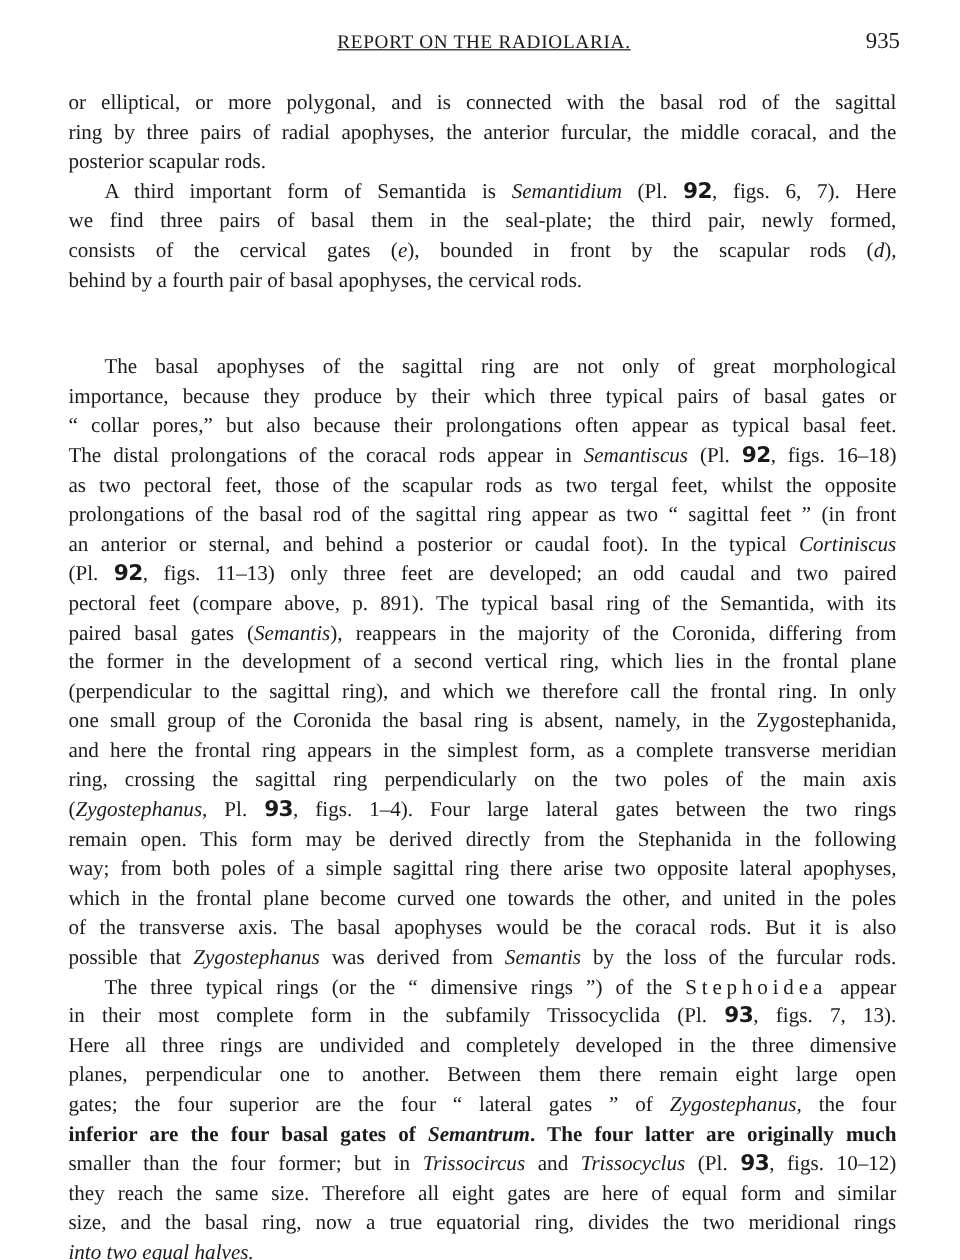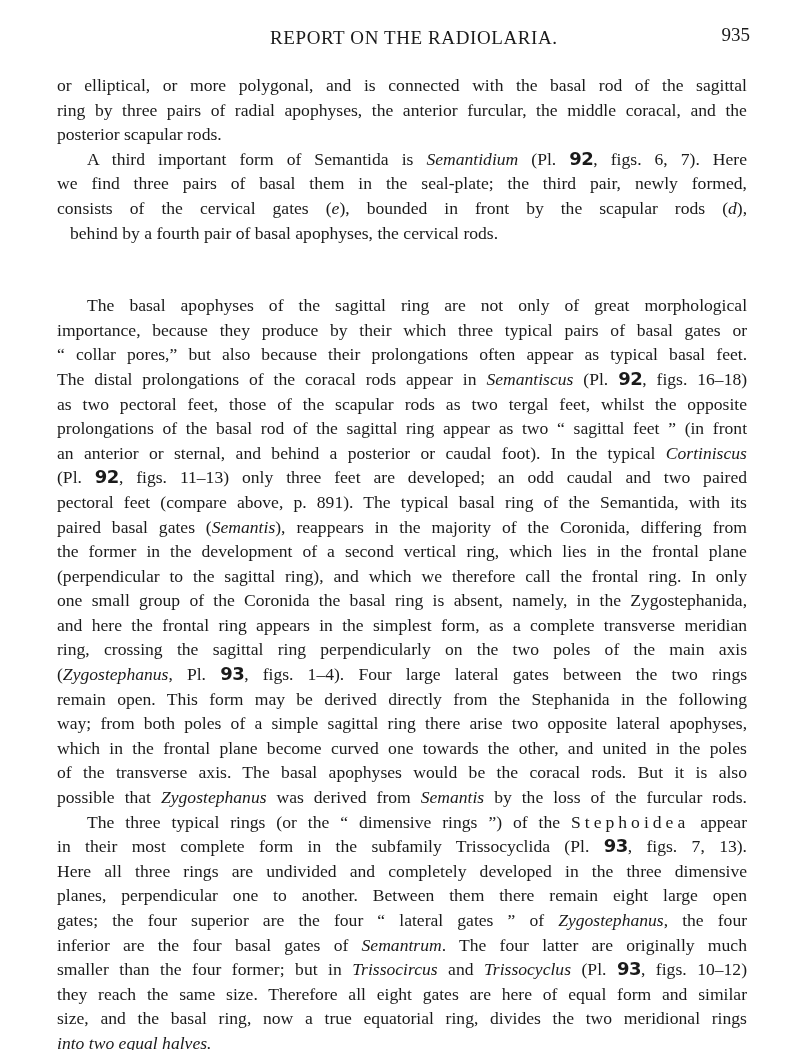--- a/index.html
+++ b/index.html
@@ -1,19 +1,19 @@
 <!DOCTYPE html>
 <html><head>
 <meta charset="utf-8">
 <style>
   html, body { margin: 0; padding: 0; background: #ffffff; }
   body { width: 800px; height: 1050px; position: relative; overflow: hidden; color: #1a1a1a;
          font-family: "Liberation Serif", "DejaVu Serif", serif; }
   .header { position: absolute; top: 24px; left: 0; width: 800px; height: 24px; }
-  .running-title { position: absolute; left: 270px; top: 3px; font-size: 19px; letter-spacing: 0.6px; }
+  .running-title { position: absolute; left: 281px; top: 3px; font-size: 16px; letter-spacing: 0.6px; text-decoration: underline; }
   .page-number { position: absolute; right: 50px; top: 0px; font-size: 19px; }
   .body { position: absolute; left: 57px; top: 73px; width: 690px; }
   .line { display: block; height: 24.6px; line-height: 24.6px; font-size: 17.6px;
           text-align: justify; text-align-last: justify; white-space: nowrap; overflow: visible; }
   .line.last { text-align-last: left; }
   .line.indent { padding-left: 30px; }
   .line span { white-space: pre; }
   .it { font-style: italic; }
   .pl { font-family: "DejaVu Sans", sans-serif; font-size: 18px; font-weight: bold; letter-spacing: -0.5px; }
   .sp { letter-spacing: 4px; }
@@ -26,21 +26,21 @@
   <span class="page-number">935</span>
 </div>
 
 <div class="body" id="body-text">
     <div class="line" style="white-space: normal; overflow: hidden;"><span>or</span> <span>elliptical,</span> <span>or</span> <span>more</span> <span>polygonal,</span> <span>and</span> <span>is</span> <span>connected</span> <span>with</span> <span>the</span> <span>basal</span> <span>rod</span> <span>of</span> <span>the</span> <span>sagittal</span></div>
     <div class="line" style="white-space: normal; overflow: hidden;"><span>ring</span> <span>by</span> <span>three</span> <span>pairs</span> <span>of</span> <span>radial</span> <span>apophyses,</span> <span>the</span> <span>anterior</span> <span>furcular,</span> <span>the</span> <span>middle</span> <span>coracal,</span> <span>and</span> <span>the</span></div>
     <div class="line last" style="white-space: normal; overflow: hidden;"><span>posterior</span> <span>scapular</span> <span>rods.</span></div>
     <div class="line indent" style="white-space: normal; overflow: hidden;"><span>A</span> <span>third</span> <span>important</span> <span>form</span> <span>of</span> <span>Semantida</span> <span>is</span> <span class="it">Semantidium</span> <span>(Pl.</span> <span class="pl">92</span><span>,</span> <span>figs.</span> <span>6,</span> <span>7).</span> <span>Here</span></div>
     <div class="line" style="white-space: normal; overflow: hidden;"><span>we</span> <span>find</span> <span>three</span> <span>pairs</span> <span>of</span> <span>basal</span> <span>them</span> <span>in</span> <span>the</span> <span>seal-plate;</span> <span>the</span> <span>third</span> <span>pair,</span> <span>newly</span> <span>formed,</span></div>
     <div class="line" style="white-space: normal; overflow: hidden;"><span>consists</span> <span>of</span> <span>the</span> <span>cervical</span> <span>gates</span> <span>(</span><span class="it">e</span><span>),</span> <span>bounded</span> <span>in</span> <span>front</span> <span>by</span> <span>the</span> <span>scapular</span> <span>rods</span> <span>(</span><span class="it">d</span><span>),</span></div>
-    <div class="line last" style="white-space: normal; overflow: hidden; margin-left: 13px;"><span>behind</span> <span>by</span> <span>a</span> <span>fourth</span> <span>pair</span> <span>of</span> <span>basal</span> <span>apophyses,</span> <span>the</span> <span>cervical</span> <span>rods.</span></div>
+    <div class="line last" style="white-space: normal; overflow: hidden;"><span>behind</span> <span>by</span> <span>a</span> <span>fourth</span> <span>pair</span> <span>of</span> <span>basal</span> <span>apophyses,</span> <span>the</span> <span>cervical</span> <span>rods.</span></div>
     <div class="line indent" style="white-space: normal; overflow: hidden; margin-top: 48px;"><span>The</span> <span>basal</span> <span>apophyses</span> <span>of</span> <span>the</span> <span>sagittal</span> <span>ring</span> <span>are</span> <span>not</span> <span>only</span> <span>of</span> <span>great</span> <span>morphological</span></div>
     <div class="line" style="white-space: normal; overflow: hidden;"><span>importance,</span> <span>because</span> <span>they</span> <span>produce</span> <span>by</span> <span>their</span> <span>which</span> <span>three</span> <span>typical</span> <span>pairs</span> <span>of</span> <span>basal</span> <span>gates</span> <span>or</span></div>
     <div class="line" style="white-space: normal; overflow: hidden;"><span>“</span> <span>collar</span> <span>pores,”</span> <span>but</span> <span>also</span> <span>because</span> <span>their</span> <span>prolongations</span> <span>often</span> <span>appear</span> <span>as</span> <span>typical</span> <span>basal</span> <span>feet.</span></div>
     <div class="line" style="white-space: normal; overflow: hidden;"><span>The</span> <span>distal</span> <span>prolongations</span> <span>of</span> <span>the</span> <span>coracal</span> <span>rods</span> <span>appear</span> <span>in</span> <span class="it">Semantiscus</span> <span>(Pl.</span> <span class="pl">92</span><span>,</span> <span>figs.</span> <span>16–18)</span></div>
     <div class="line" style="white-space: normal; overflow: hidden;"><span>as</span> <span>two</span> <span>pectoral</span> <span>feet,</span> <span>those</span> <span>of</span> <span>the</span> <span>scapular</span> <span>rods</span> <span>as</span> <span>two</span> <span>tergal</span> <span>feet,</span> <span>whilst</span> <span>the</span> <span>opposite</span></div>
     <div class="line" style="white-space: normal; overflow: hidden;"><span>prolongations</span> <span>of</span> <span>the</span> <span>basal</span> <span>rod</span> <span>of</span> <span>the</span> <span>sagittal</span> <span>ring</span> <span>appear</span> <span>as</span> <span>two</span> <span>“</span> <span>sagittal</span> <span>feet</span> <span>”</span> <span>(in</span> <span>front</span></div>
     <div class="line" style="white-space: normal; overflow: hidden;"><span>an</span> <span>anterior</span> <span>or</span> <span>sternal,</span> <span>and</span> <span>behind</span> <span>a</span> <span>posterior</span> <span>or</span> <span>caudal</span> <span>foot).</span> <span>In</span> <span>the</span> <span>typical</span> <span class="it">Cortiniscus</span></div>
     <div class="line" style="white-space: normal; overflow: hidden;"><span>(Pl.</span> <span class="pl">92</span><span>,</span> <span>figs.</span> <span>11–13)</span> <span>only</span> <span>three</span> <span>feet</span> <span>are</span> <span>developed;</span> <span>an</span> <span>odd</span> <span>caudal</span> <span>and</span> <span>two</span> <span>paired</span></div>
     <div class="line" style="white-space: normal; overflow: hidden;"><span>pectoral</span> <span>feet</span> <span>(compare</span> <span>above,</span> <span>p.</span> <span>891).</span> <span>The</span> <span>typical</span> <span>basal</span> <span>ring</span> <span>of</span> <span>the</span> <span>Semantida,</span> <span>with</span> <span>its</span></div>
     <div class="line" style="white-space: normal; overflow: hidden;"><span>paired</span> <span>basal</span> <span>gates</span> <span>(</span><span class="it">Semantis</span><span>),</span> <span>reappears</span> <span>in</span> <span>the</span> <span>majority</span> <span>of</span> <span>the</span> <span>Coronida,</span> <span>differing</span> <span>from</span></div>
@@ -53,19 +53,19 @@
     <div class="line" style="white-space: normal; overflow: hidden;"><span>remain</span> <span>open.</span> <span>This</span> <span>form</span> <span>may</span> <span>be</span> <span>derived</span> <span>directly</span> <span>from</span> <span>the</span> <span>Stephanida</span> <span>in</span> <span>the</span> <span>following</span></div>
     <div class="line" style="white-space: normal; overflow: hidden;"><span>way;</span> <span>from</span> <span>both</span> <span>poles</span> <span>of</span> <span>a</span> <span>simple</span> <span>sagittal</span> <span>ring</span> <span>there</span> <span>arise</span> <span>two</span> <span>opposite</span> <span>lateral</span> <span>apophyses,</span></div>
     <div class="line" style="white-space: normal; overflow: hidden;"><span>which</span> <span>in</span> <span>the</span> <span>frontal</span> <span>plane</span> <span>become</span> <span>curved</span> <span>one</span> <span>towards</span> <span>the</span> <span>other,</span> <span>and</span> <span>united</span> <span>in</span> <span>the</span> <span>poles</span></div>
     <div class="line" style="white-space: normal; overflow: hidden;"><span>of</span> <span>the</span> <span>transverse</span> <span>axis.</span> <span>The</span> <span>basal</span> <span>apophyses</span> <span>would</span> <span>be</span> <span>the</span> <span>coracal</span> <span>rods.</span> <span>But</span> <span>it</span> <span>is</span> <span>also</span></div>
     <div class="line" style="white-space: normal; overflow: hidden;"><span>possible</span> <span>that</span> <span class="it">Zygostephanus</span> <span>was</span> <span>derived</span> <span>from</span> <span class="it">Semantis</span> <span>by</span> <span>the</span> <span>loss</span> <span>of</span> <span>the</span> <span>furcular</span> <span>rods.</span></div>
     <div class="line indent" style="white-space: normal; overflow: hidden;"><span>The</span> <span>three</span> <span>typical</span> <span>rings</span> <span>(or</span> <span>the</span> <span>“</span> <span>dimensive</span> <span>rings</span> <span>”)</span> <span>of</span> <span>the</span> <span class="sp">Stephoidea</span> <span>appear</span></div>
     <div class="line" style="white-space: normal; overflow: hidden;"><span>in</span> <span>their</span> <span>most</span> <span>complete</span> <span>form</span> <span>in</span> <span>the</span> <span>subfamily</span> <span>Trissocyclida</span> <span>(Pl.</span> <span class="pl">93</span><span>,</span> <span>figs.</span> <span>7,</span> <span>13).</span></div>
     <div class="line" style="white-space: normal; overflow: hidden;"><span>Here</span> <span>all</span> <span>three</span> <span>rings</span> <span>are</span> <span>undivided</span> <span>and</span> <span>completely</span> <span>developed</span> <span>in</span> <span>the</span> <span>three</span> <span>dimensive</span></div>
     <div class="line" style="white-space: normal; overflow: hidden;"><span>planes,</span> <span>perpendicular</span> <span>one</span> <span>to</span> <span>another.</span> <span>Between</span> <span>them</span> <span>there</span> <span>remain</span> <span>eight</span> <span>large</span> <span>open</span></div>
     <div class="line" style="white-space: normal; overflow: hidden;"><span>gates;</span> <span>the</span> <span>four</span> <span>superior</span> <span>are</span> <span>the</span> <span>four</span> <span>“</span> <span>lateral</span> <span>gates</span> <span>”</span> <span>of</span> <span class="it">Zygostephanus</span><span>,</span> <span>the</span> <span>four</span></div>
-    <div class="line" style="white-space: normal; overflow: hidden;"><span>inferior</span> <span>are</span> <span>the</span> <span>four</span> <span>basal</span> <span>gates</span> <span>of</span> <span class="it">Semantrum</span><span>.</span> <span>The</span> <span>four</span> <span>latter</span> <span>are</span> <span>originally</span> <span>much</span></div>
+    <div class="line" style="white-space: normal; overflow: hidden; font-weight: bold;"><span>inferior</span> <span>are</span> <span>the</span> <span>four</span> <span>basal</span> <span>gates</span> <span>of</span> <span class="it">Semantrum</span><span>.</span> <span>The</span> <span>four</span> <span>latter</span> <span>are</span> <span>originally</span> <span>much</span></div>
     <div class="line" style="white-space: normal; overflow: hidden;"><span>smaller</span> <span>than</span> <span>the</span> <span>four</span> <span>former;</span> <span>but</span> <span>in</span> <span class="it">Trissocircus</span> <span>and</span> <span class="it">Trissocyclus</span> <span>(Pl.</span> <span class="pl">93</span><span>,</span> <span>figs.</span> <span>10–12)</span></div>
     <div class="line" style="white-space: normal; overflow: hidden;"><span>they</span> <span>reach</span> <span>the</span> <span>same</span> <span>size.</span> <span>Therefore</span> <span>all</span> <span>eight</span> <span>gates</span> <span>are</span> <span>here</span> <span>of</span> <span>equal</span> <span>form</span> <span>and</span> <span>similar</span></div>
     <div class="line" style="white-space: normal; overflow: hidden;"><span>size,</span> <span>and</span> <span>the</span> <span>basal</span> <span>ring,</span> <span>now</span> <span>a</span> <span>true</span> <span>equatorial</span> <span>ring,</span> <span>divides</span> <span>the</span> <span>two</span> <span>meridional</span> <span>rings</span></div>
     <div class="line last" style="white-space: normal; overflow: hidden; font-style: italic;"><span>into</span> <span>two</span> <span>equal</span> <span>halves.</span></div>
     <div class="line indent" style="white-space: normal; overflow: hidden;"><span>In</span> <span>the</span> <span>Eucoronida,</span> <span>a</span> <span>third</span> <span>subfamily</span> <span>of</span> <span>Coronida,</span> <span>the</span> <span>sagittal</span> <span>and</span> <span>the</span> <span>basal</span> <span>rings</span></div>
   </div>
 
 </body></html>

